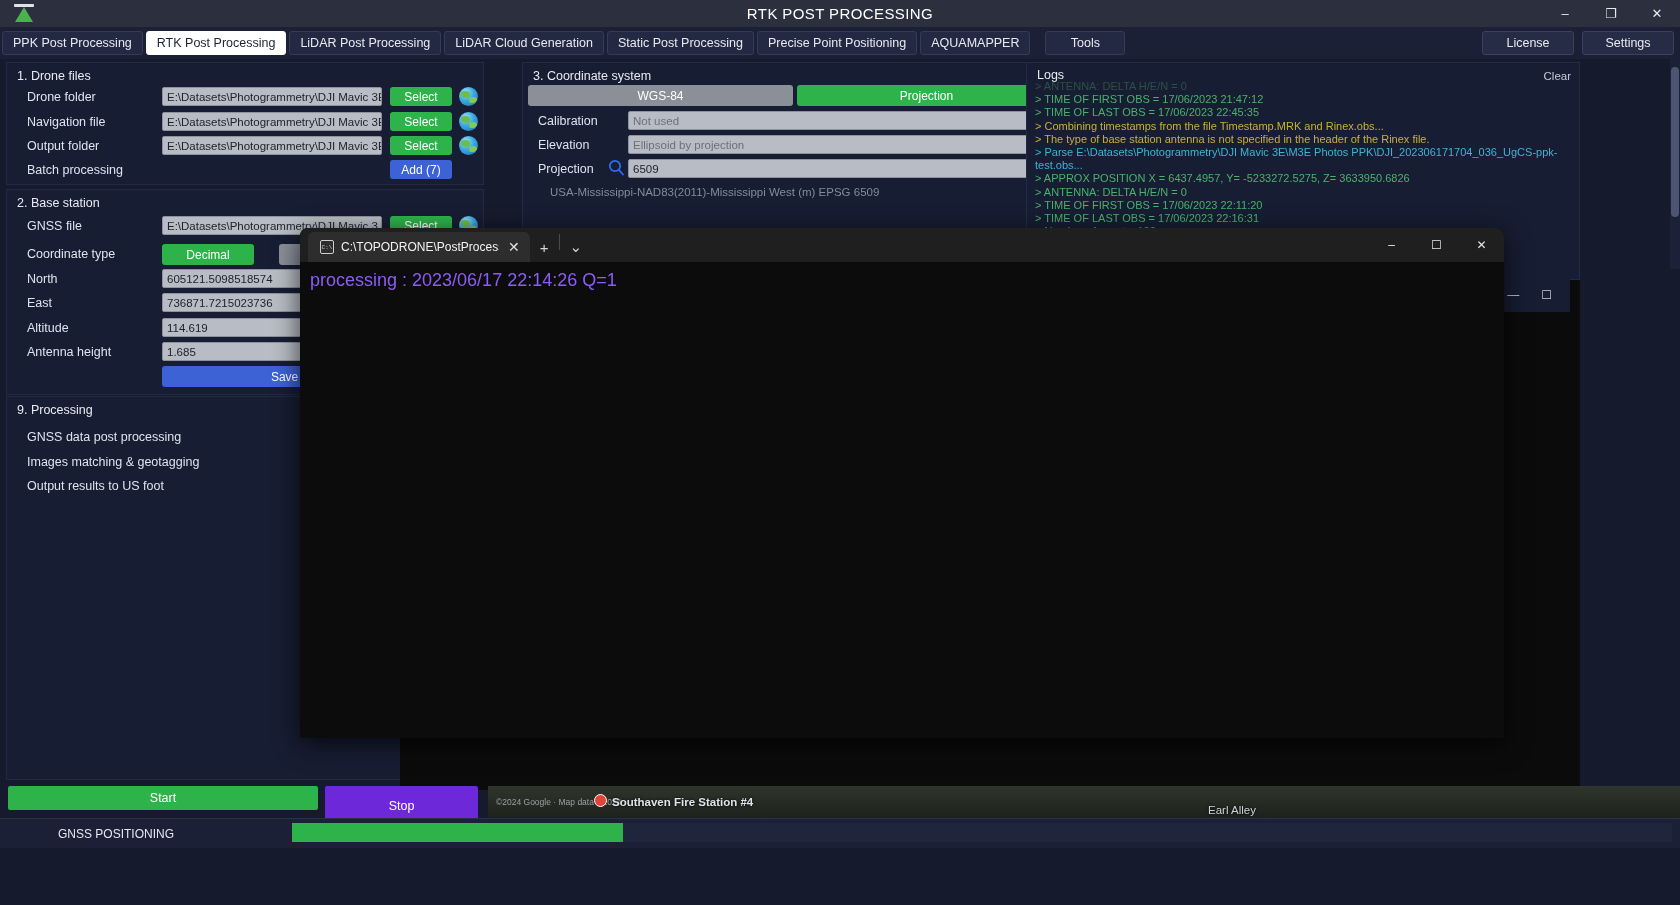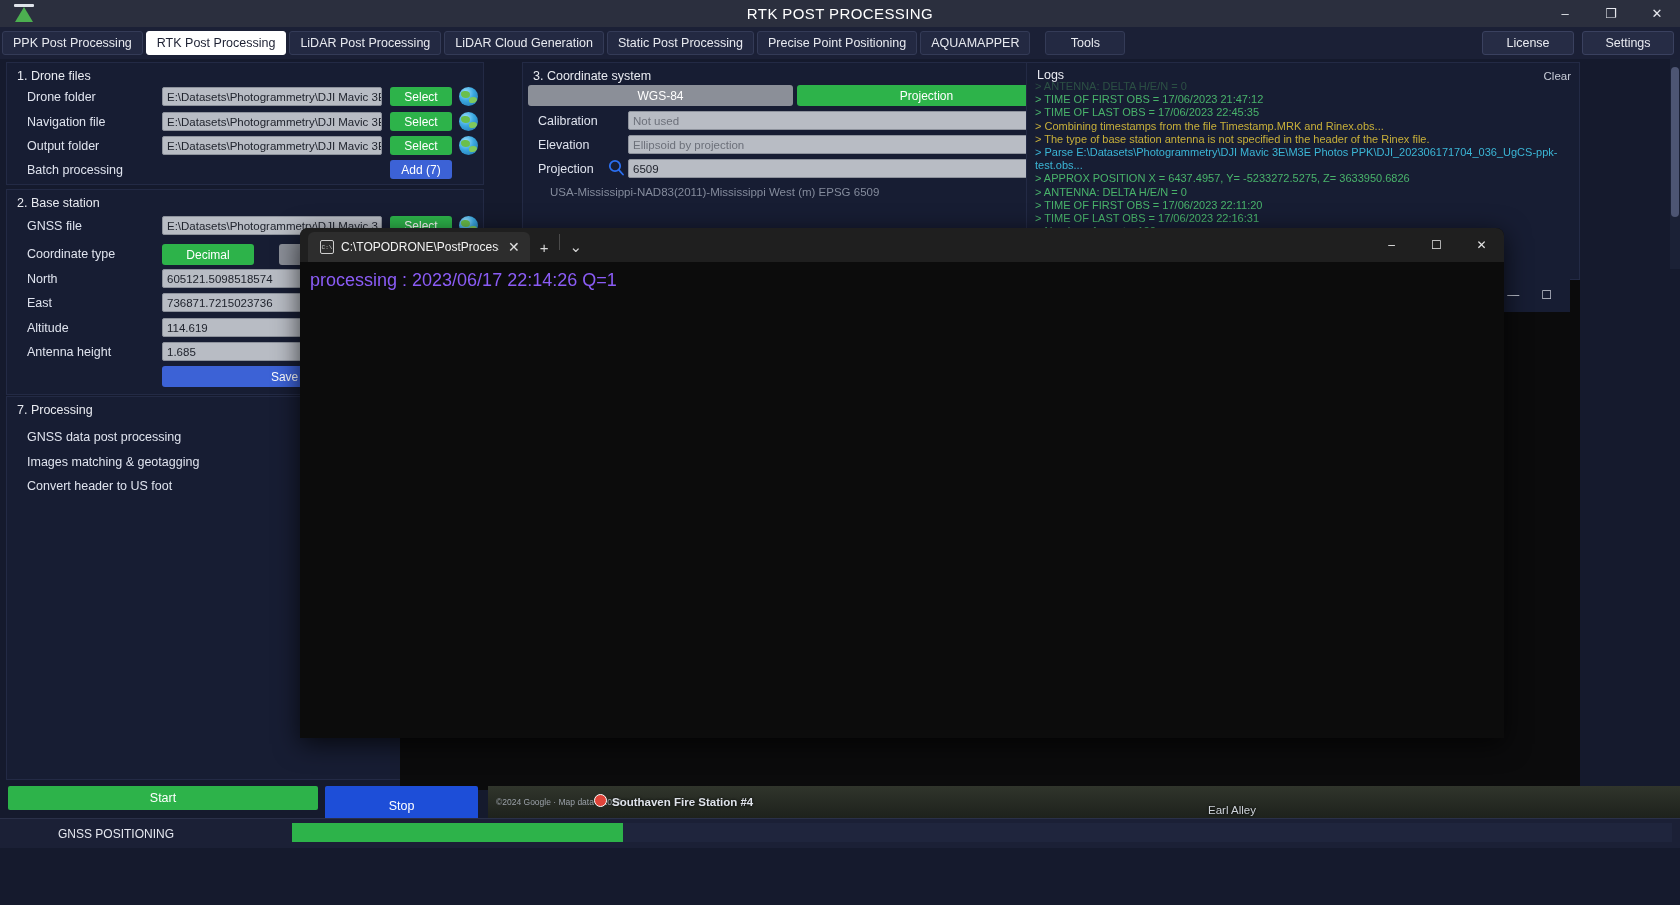--- a/index.html
+++ b/index.html
@@ -121,21 +121,21 @@
   .term-win .b { width: 45px; display: flex; align-items: center; justify-content: center; color: #e8e8e8; font-size: 12px; cursor: pointer; }
   .term-body { padding: 8px 10px; }
   .term-line { color: #8b5cf6; font-family: Liberation Sans, sans-serif; font-size: 18px; white-space: pre; }
 
   
   .ghost-win { position: absolute; left: 1390px; top: 278px; width: 180px; height: 34px; background: #171d33; display: flex; align-items: center; justify-content: flex-end; gap: 22px; padding-right: 18px; color: #c9cdd8; font-size: 12px; }
   .dark-area { position: absolute; left: 400px; top: 280px; width: 1180px; height: 510px; background: #0b0b0c; }
 
   
   .start-btn { position: absolute; left: 8px; top: 786px; width: 310px; height: 24px; background: #2db34a; color: #fff; font-size: 12.5px; display: flex; align-items: center; justify-content: center; border-radius: 2px; cursor: pointer; }
-  .stop-btn  { position: absolute; left: 325px; top: 786px; width: 153px; height: 40px; background: #1d4ed8; color: #fff; font-size: 12.5px; display: flex; align-items: center; justify-content: center; border-radius: 2px; cursor: pointer; }
+  .stop-btn  { position: absolute; left: 325px; top: 786px; width: 153px; height: 40px; background: #6d28d9; color: #fff; font-size: 12.5px; display: flex; align-items: center; justify-content: center; border-radius: 2px; cursor: pointer; }
   .mapstrip { position: absolute; left: 488px; top: 786px; width: 1192px; height: 32px; overflow: hidden; background: #111217; }
   .map-tile { position: absolute; inset: 0; background:
       linear-gradient(180deg, rgba(50,55,45,.95) 0%, rgba(30,34,28,.95) 100%); }
   .map-label { position: absolute; color: #dfe3ea; font-size: 11.5px; white-space: nowrap; text-shadow: 0 0 3px #000; }
   .map-attr { position: absolute; left: 8px; top: 11px; color: #9aa0a8; font-size: 8.5px; white-space: nowrap; }
   .map-pin { position: absolute; width: 13px; height: 13px; border-radius: 50%; background: #e0443a; border: 1px solid #fff; }
   .statusbar { position: absolute; left: 0; top: 818px; width: 1680px; height: 30px; background: #1b2036; border-top: 1px solid #2a3048; display: flex; align-items: center; }
   .status-label { position: absolute; left: 58px; color: #e4e7ef; font-size: 12px; }
   .progress-outer { position: absolute; left: 292px; top: 823px; width: 1380px; height: 19px; background: #1f253d; }
   .progress-inner { height: 19px; background: #2db34a; }
@@ -240,29 +240,29 @@
 
     <div class="row" style="left:20px;top:152px;">
         <span class="lbl">Antenna height</span>
       </div>
     <div class="inp" style="position:absolute;left:155px;top:152px;width:220px;">1.685</div>
 
     <div class="btn blue" style="position:absolute;left:155px;top:176px;width:220px;height:21px;justify-content:flex-end;padding-right:5px;">Save coordinates to</div>
   </div>
 
   <div class="panel" style="left:6px;top:396px;width:478px;height:384px;">
-    <div class="panel-title">7. Processing</div>
+    <div class="panel-title">9. Processing</div>
     <div class="row" style="left:20px;top:30px;">
         <span class="proc-item">GNSS data post processing</span>
       </div>
     <div class="row" style="left:20px;top:55px;">
         <span class="proc-item">Images matching &amp; geotagging</span>
       </div>
     <div class="row" style="left:20px;top:79px;">
-        <span class="proc-item">Convert header to US foot</span>
+        <span class="proc-item">Output results to US foot</span>
       </div>
   </div>
 
   <div class="panel" style="left:486px;top:62px;width:538px;height:208px;margin-left:36px;">
     <div class="panel-title">3. Coordinate system</div>
     <div class="btn grey" style="position:absolute;left:5px;top:22px;width:265px;height:21px;">WGS-84</div>
     <div class="btn green" style="position:absolute;left:274px;top:22px;width:259px;height:21px;">Projection</div>
 
     <div class="row" style="left:15px;top:48px;">
         <span class="lbl">Calibration</span>

